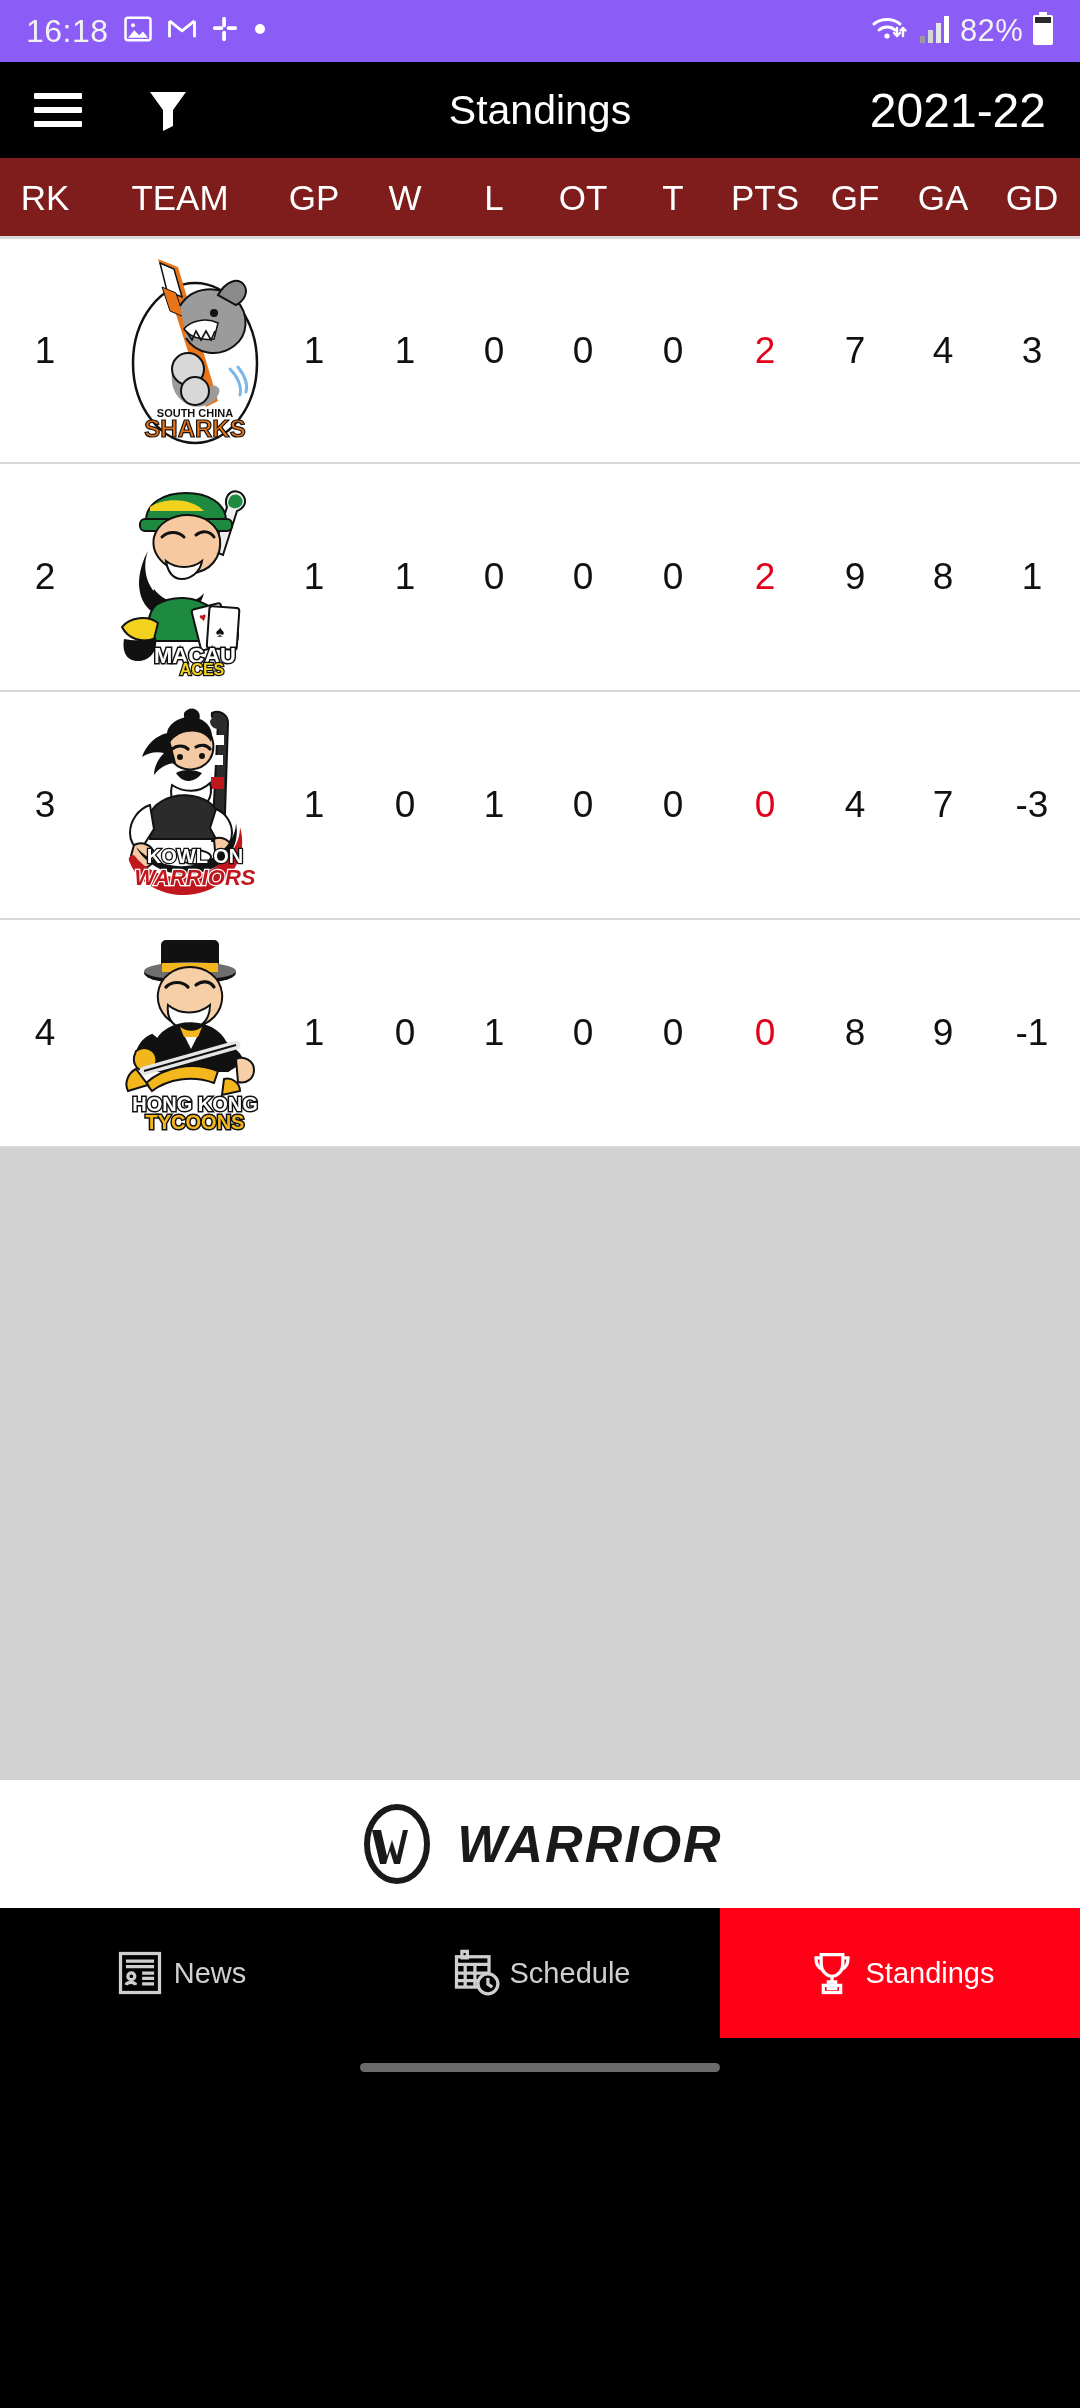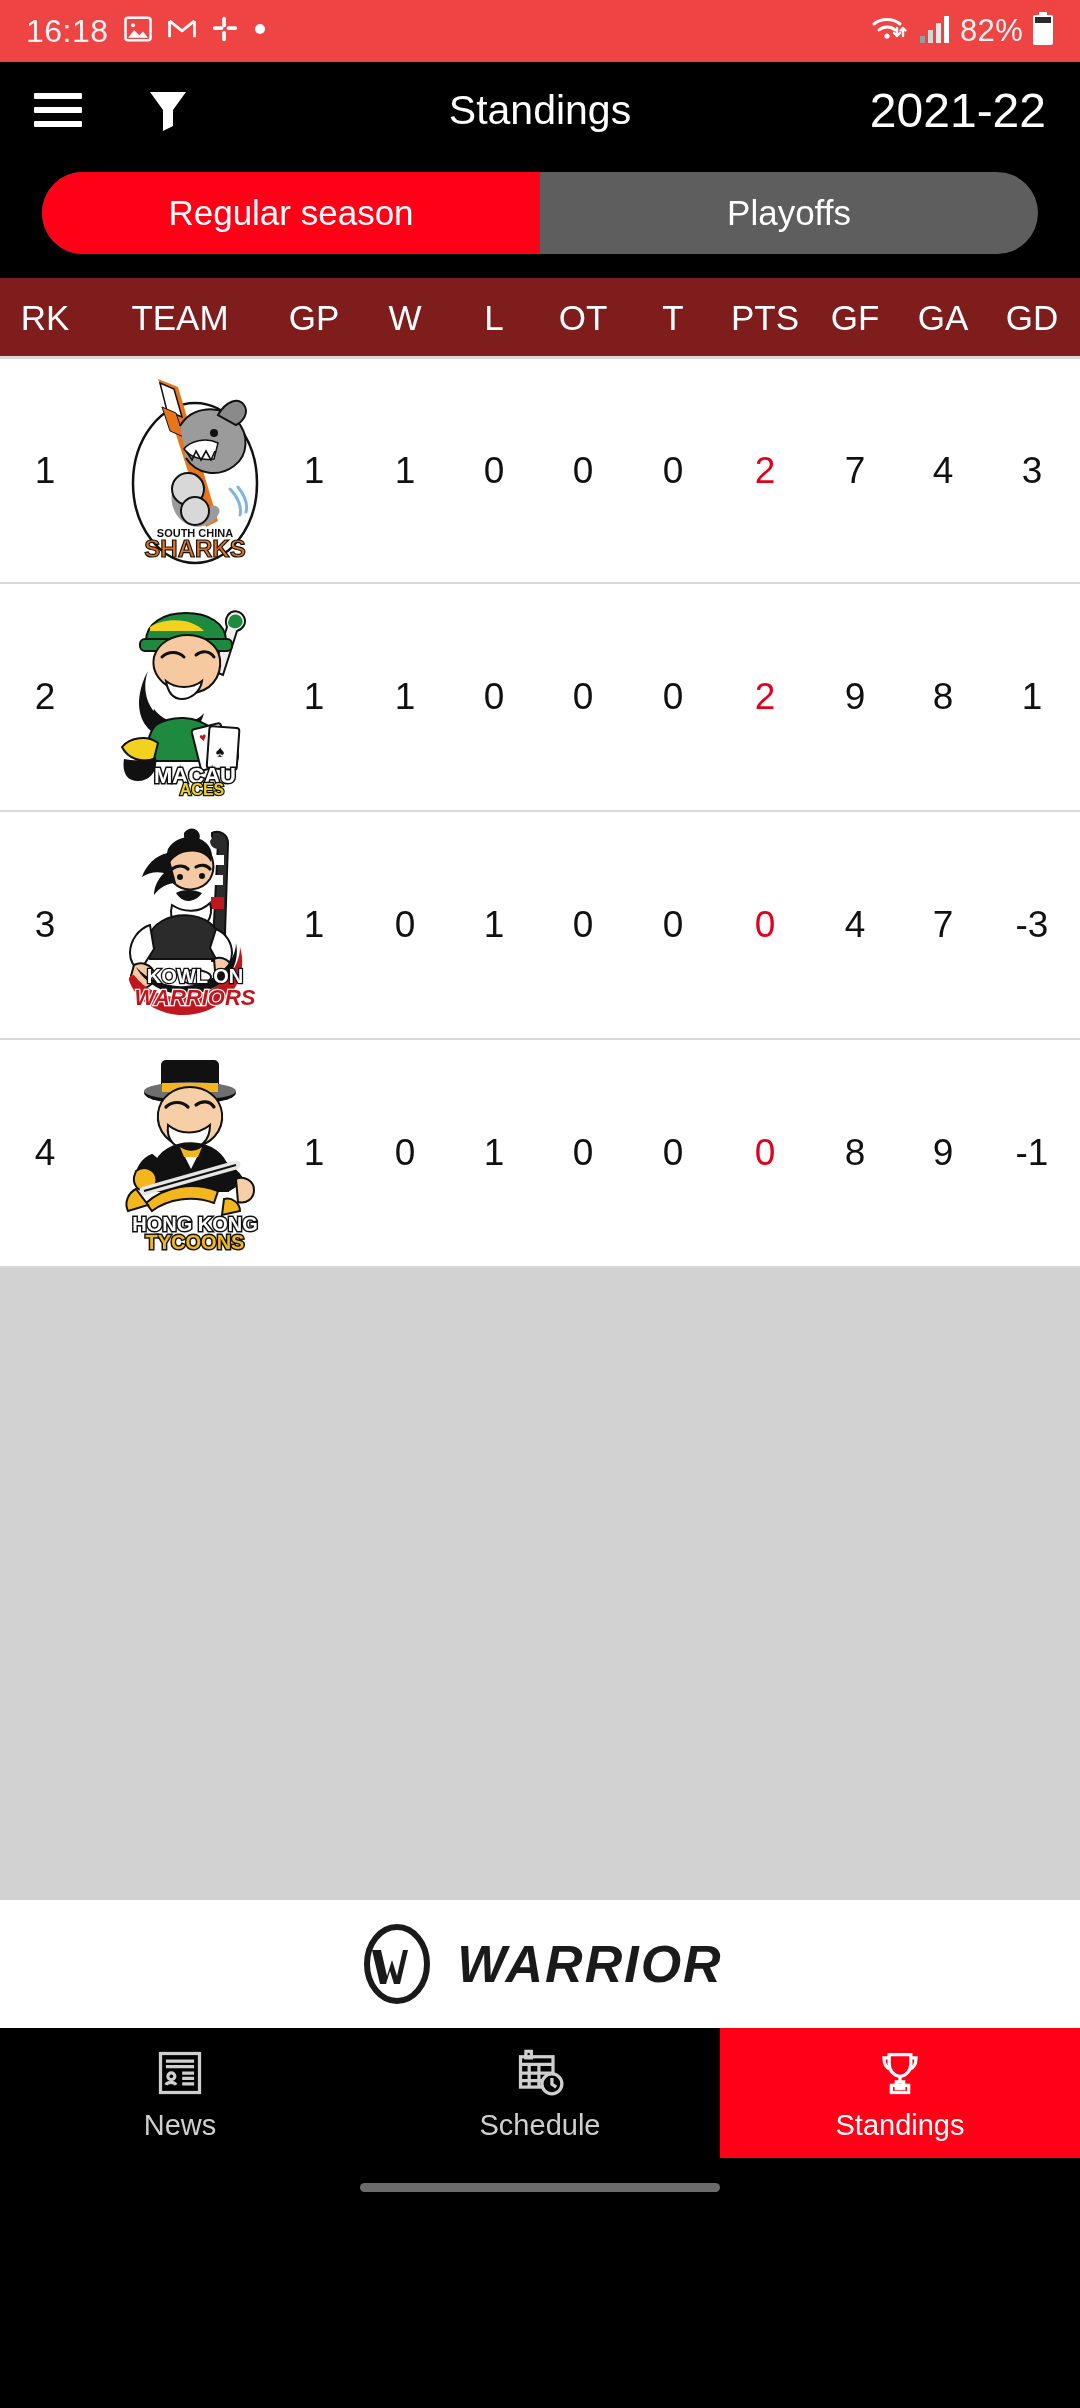--- a/index.html
+++ b/index.html
@@ -7,21 +7,21 @@
     width:1080px; height:2408px;
     background:#000;
     font-family:"Liberation Sans", sans-serif;
     overflow:hidden;
   }
   #app { position:relative; width:1080px; height:2408px; background:#000; }
 
   
   .statusbar {
     height:62px; display:flex; align-items:center;
-    padding:0 26px; background:#ef4444; color:#fff;
+    padding:0 26px; background:#8b5cf6; color:#fff;
   }
   .sb-left { display:flex; align-items:center; gap:14px; }
   .sb-time { font-size:32px; letter-spacing:.5px; color:#f2f2f2; }
   .sb-right { margin-left:auto; display:flex; align-items:center; gap:9px; }
   .sb-batt-txt { font-size:31px; color:#f2f2f2; letter-spacing:.3px; }
   .ic { display:block; }
 
   
   .appbar {
     height:96px; display:flex; align-items:center;
@@ -85,21 +85,21 @@
   .sponsor-text {
     font-size:52px; font-weight:bold; font-style:italic;
     letter-spacing:2px; color:#1a1a1a; font-family:"Liberation Sans", sans-serif;
   }
 
   
   .bottomnav {
     display:flex; background:#000; height:130px;
   }
   .nav-item {
-    flex:1; display:flex; flex-direction:column; align-items:center;
+    flex:1; display:flex; align-items:center;
     justify-content:center; gap:8px; cursor:pointer; color:#cfcfcf;
   }
   .nav-item.active { background:#ff0016; color:#fff; }
   .nav-label { font-size:29px; }
   .nav-icon { height:56px; display:flex; align-items:center; }
 
   
   .gesture { background:#000; height:58px; display:flex;
     align-items:center; justify-content:center; }
   .gesture-pill { width:360px; height:9px; border-radius:5px; background:#6b6b6b; }
@@ -175,26 +175,20 @@
     </div>
     <div class="filter-btn">
       <svg width="56" height="56" viewBox="0 0 56 56">
         <path d="M10 12h36L33 30v16l-10 5V30z" fill="#fff"></path>
       </svg>
     </div>
     <div class="appbar-title">Standings</div>
     <div class="season">2021-22</div>
   </div>
 
-  <div class="seg-wrap">
-    <div class="seg">
-      <div class="seg-btn active">Regular season</div>
-      <div class="seg-btn">Playoffs</div>
-    </div>
-  </div>
 
   <div class="thead">
     <div class="cell" style="left:45px">RK</div>
     <div class="cell" style="left:180px">TEAM</div>
     <div class="cell" style="left:314px">GP</div>
     <div class="cell" style="left:405px">W</div>
     <div class="cell" style="left:494px">L</div>
     <div class="cell" style="left:583px">OT</div>
     <div class="cell" style="left:673px">T</div>
     <div class="cell" style="left:765px">PTS</div>

